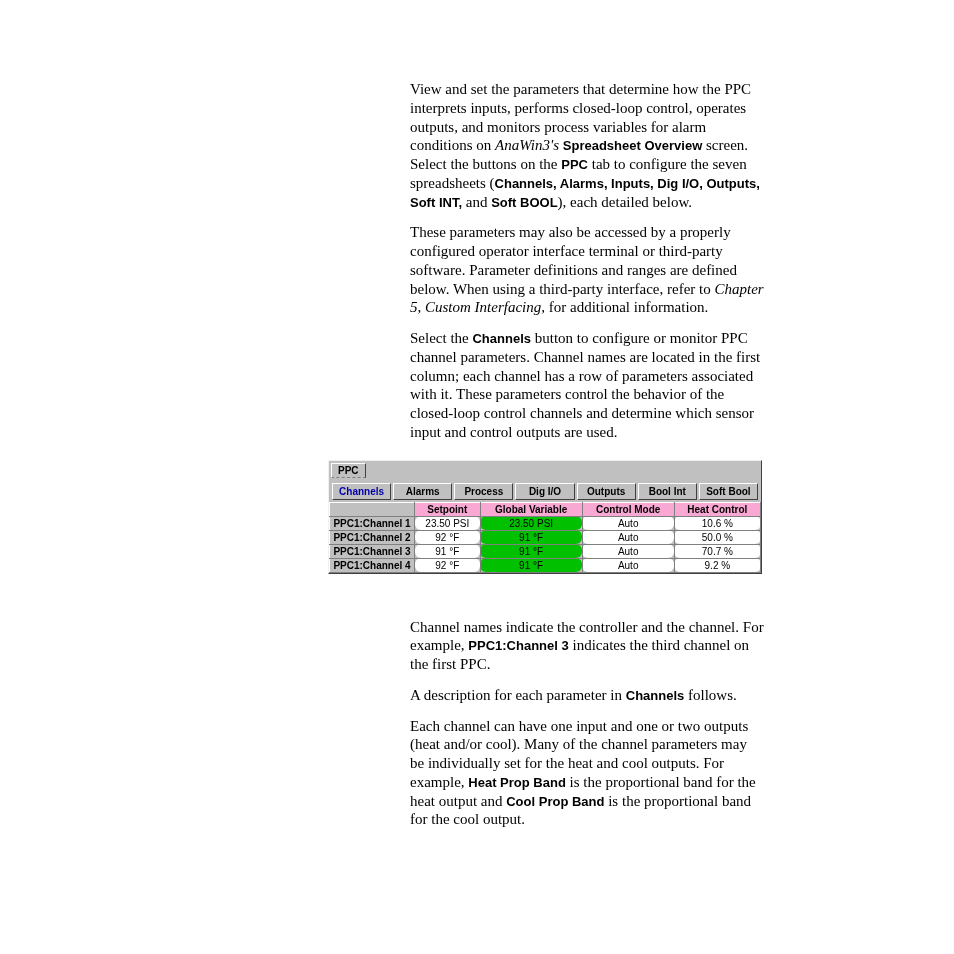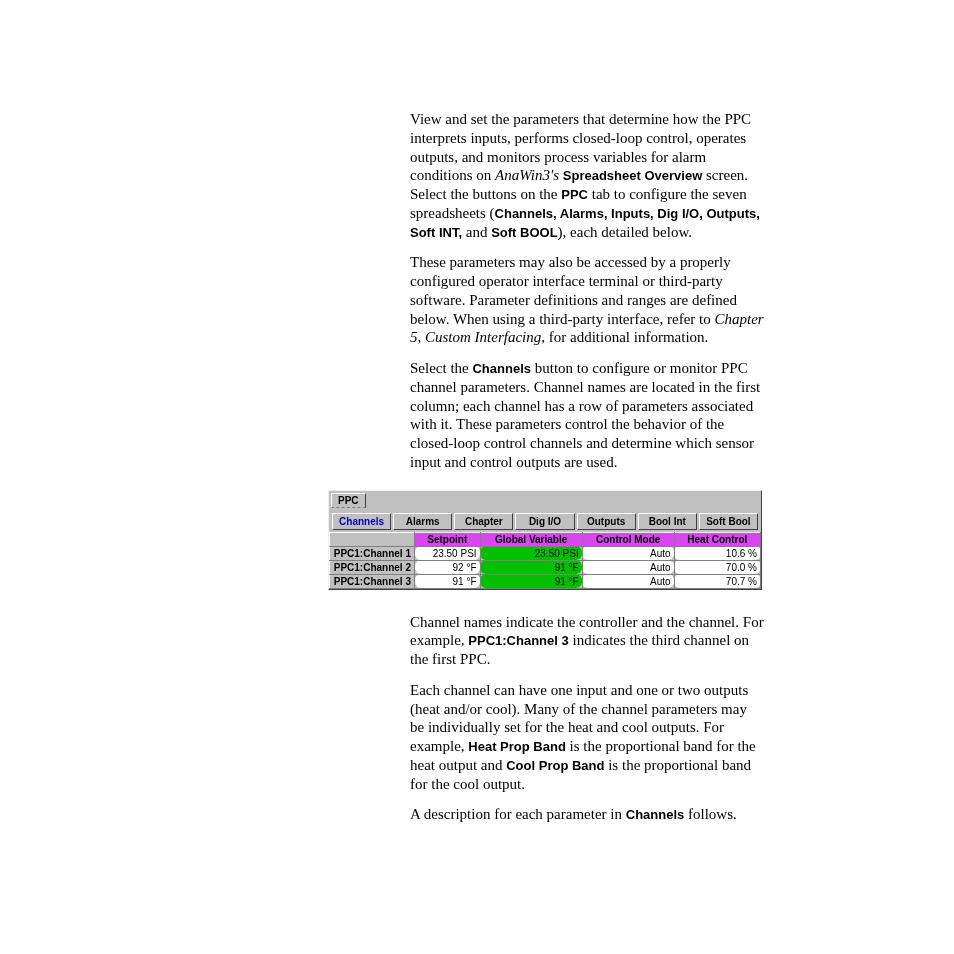--- a/index.html
+++ b/index.html
@@ -6,21 +6,21 @@
     margin: 0;
     padding: 0;
     background: #fff;
     font-family: "Times New Roman", Georgia, serif;
     font-size: 15px;
     color: #000;
     width: 954px;
   }
   .page {
     width: 954px;
-    padding-top: 110px;
+    padding-top: 80px;
   }
   .para-block {
     margin-left: 410px;
     margin-right: 190px;
     line-height: 1.25;
   }
   .para-block p {
     margin: 0 0 12px 0;
   }
   .b, b {
@@ -83,24 +83,24 @@
   }
   .sheet th, .sheet td {
     border-right: 1px solid #808080;
     border-bottom: 1px solid #808080;
     border-top: 1px solid #fff;
     border-left: 1px solid #fff;
     font-size: 10px;
     padding: 0 3px;
     height: 13px;
     line-height: 13px;
-    text-align: right;
+    text-align: center;
   }
   .sheet th {
-    background: #d946ef;
+    background: #f9a8d4;
     text-align: center;
     font-weight: bold;
   }
   .sheet .rowhead {
     background: #c0c0c0;
     font-weight: bold;
     white-space: nowrap;
     width: 78px;
   }
   .sheet .cell {
@@ -131,21 +131,21 @@
     </p>
   </div>
 
   <div class="figure">
     <div class="tab-row">
       <span class="tab">PPC</span>
     </div>
     <div class="btn-row">
       <div class="btn active">Channels</div>
       <div class="btn">Alarms</div>
-      <div class="btn">Chapter</div>
+      <div class="btn">Process</div>
       <div class="btn">Dig I/O</div>
       <div class="btn">Outputs</div>
       <div class="btn">Bool Int</div>
       <div class="btn">Soft Bool</div>
     </div>
     <table class="sheet">
       <tbody>
           <tr>
         <th class="corner"></th>
         <th>Setpoint</th>
@@ -158,38 +158,45 @@
         <td class="cell">23.50 PSI</td>
         <td class="cell pv">23.50 PSI</td>
         <td class="cell">Auto</td>
         <td class="cell">10.6 %</td>
       </tr>
       <tr>
         <td class="rowhead">PPC1:Channel 2</td>
         <td class="cell">92   °F</td>
         <td class="cell pv">91   °F</td>
         <td class="cell">Auto</td>
-        <td class="cell">70.0 %</td>
+        <td class="cell">50.0 %</td>
       </tr>
       <tr>
         <td class="rowhead">PPC1:Channel 3</td>
         <td class="cell">91   °F</td>
         <td class="cell pv">91   °F</td>
         <td class="cell">Auto</td>
         <td class="cell">70.7 %</td>
       </tr>
+      <tr>
+        <td class="rowhead">PPC1:Channel 4</td>
+        <td class="cell">92   °F</td>
+        <td class="cell pv">91   °F</td>
+        <td class="cell">Auto</td>
+        <td class="cell">9.2 %</td>
+      </tr>
     </tbody>
       </table>
   </div>
 
-  <div class="para-block" style="margin-top:23px">
+  <div class="para-block" style="margin-top:44px">
     <p>
       <span>Channel names indicate the controller and the channel. For example, </span><span class="b">PPC1:Channel 3</span><span> indicates the third channel on the first PPC.</span>
     </p>
     <p>
+      <span>A description for each parameter in </span><span class="b">Channels</span><span> follows.</span>
+    </p>
+    <p>
       <span>Each channel can have one input and one or two outputs (heat and/or cool). Many of the channel parameters may be individually set for the heat and cool outputs. For example, </span><span class="b">Heat Prop Band</span><span> is the proportional band for the heat output and </span><span class="b">Cool Prop Band</span><span> is the proportional band for the cool output.</span>
     </p>
-    <p>
-      <span>A description for each parameter in </span><span class="b">Channels</span><span> follows.</span>
-    </p>
   </div>
 
 </div>
 
 </body></html>

